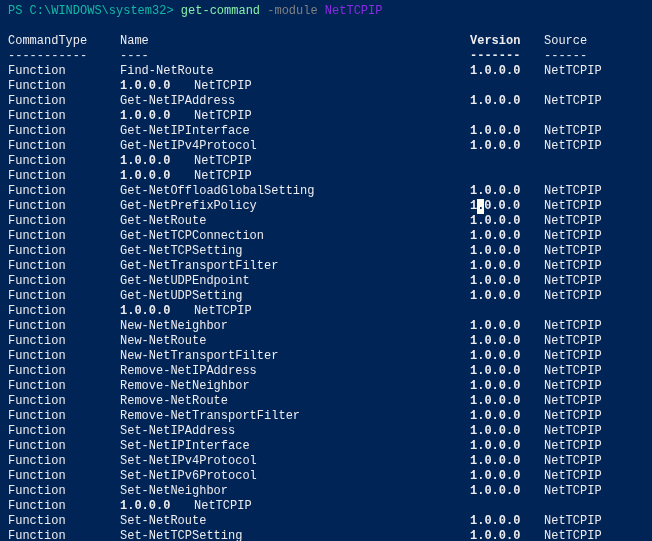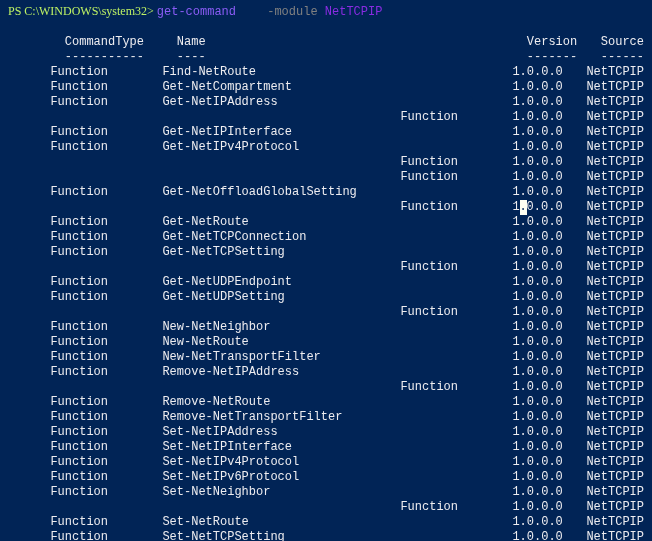--- a/index.html
+++ b/index.html
@@ -8,34 +8,34 @@
     color: #eeedf0;
     font-family: Consolas, 'Courier New', monospace;
     font-size: 12px;
     line-height: 15px;
     padding: 4px 8px;
     width: 652px;
     height: 541px;
     overflow: hidden;
   }
   .line { white-space: pre; }
-  .prompt { color: #bef264; font-family: Liberation Serif, serif; }
-  .cmd { color: #8b5cf6; }
-  .param { color: #808080; margin-left: 24px; }
+  .prompt { color: #14b8a6; }
+  .cmd { color: #86efac; }
+  .param { color: #808080; }
   .arg { color: #8a2be2; }
   .cursor {
     background: #fefef2;
     color: #012456;
     display: inline-block;
     width: 7px;
   }
-  .row { display: flex; justify-content: flex-end; }
+  .row { display: flex; }
   .c1 { width: 112px; }
   .c2 { width: 350px; }
-  .c3 { width: 74px;  }
+  .c3 { width: 74px; font-weight: bold;  }
   .c4 { }
 </style>
 </head>
 <body>
 
 <div>
 
   <div class="line"><span class="prompt">PS C:\WINDOWS\system32&gt; </span><span class="cmd">get-command</span><span class="param"> -module </span><span class="arg">NetTCPIP</span></div>
 
   <div class="line">&nbsp;</div>
@@ -56,21 +56,20 @@
 
   <div id="rows-container">
       <div class="row">
         <span class="c1">Function</span>
         <span class="c2">Find-NetRoute</span>
         <span class="c3">1.0.0.0</span>
         <span class="c4">NetTCPIP</span>
       </div>
       <div class="row">
         <span class="c1">Function</span>
-        <span class="c2">Get-NetCompartment</span>
         <span class="c3">1.0.0.0</span>
         <span class="c4">NetTCPIP</span>
       </div>
       <div class="row">
         <span class="c1">Function</span>
         <span class="c2">Get-NetIPAddress</span>
         <span class="c3">1.0.0.0</span>
         <span class="c4">NetTCPIP</span>
       </div>
       <div class="row">
@@ -101,20 +100,21 @@
         <span class="c4">NetTCPIP</span>
       </div>
       <div class="row">
         <span class="c1">Function</span>
         <span class="c2">Get-NetOffloadGlobalSetting</span>
         <span class="c3">1.0.0.0</span>
         <span class="c4">NetTCPIP</span>
       </div>
       <div class="row">
         <span class="c1">Function</span>
+        <span class="c2">Get-NetPrefixPolicy</span>
         <span class="c3"><span>1</span><span class="cursor">.</span><span>0.0.0</span></span>
         <span class="c4">NetTCPIP</span>
       </div>
       <div class="row">
         <span class="c1">Function</span>
         <span class="c2">Get-NetRoute</span>
         <span class="c3">1.0.0.0</span>
         <span class="c4">NetTCPIP</span>
       </div>
       <div class="row">
@@ -124,20 +124,21 @@
         <span class="c4">NetTCPIP</span>
       </div>
       <div class="row">
         <span class="c1">Function</span>
         <span class="c2">Get-NetTCPSetting</span>
         <span class="c3">1.0.0.0</span>
         <span class="c4">NetTCPIP</span>
       </div>
       <div class="row">
         <span class="c1">Function</span>
+        <span class="c2">Get-NetTransportFilter</span>
         <span class="c3">1.0.0.0</span>
         <span class="c4">NetTCPIP</span>
       </div>
       <div class="row">
         <span class="c1">Function</span>
         <span class="c2">Get-NetUDPEndpoint</span>
         <span class="c3">1.0.0.0</span>
         <span class="c4">NetTCPIP</span>
       </div>
       <div class="row">
@@ -170,20 +171,21 @@
         <span class="c4">NetTCPIP</span>
       </div>
       <div class="row">
         <span class="c1">Function</span>
         <span class="c2">Remove-NetIPAddress</span>
         <span class="c3">1.0.0.0</span>
         <span class="c4">NetTCPIP</span>
       </div>
       <div class="row">
         <span class="c1">Function</span>
+        <span class="c2">Remove-NetNeighbor</span>
         <span class="c3">1.0.0.0</span>
         <span class="c4">NetTCPIP</span>
       </div>
       <div class="row">
         <span class="c1">Function</span>
         <span class="c2">Remove-NetRoute</span>
         <span class="c3">1.0.0.0</span>
         <span class="c4">NetTCPIP</span>
       </div>
       <div class="row">

